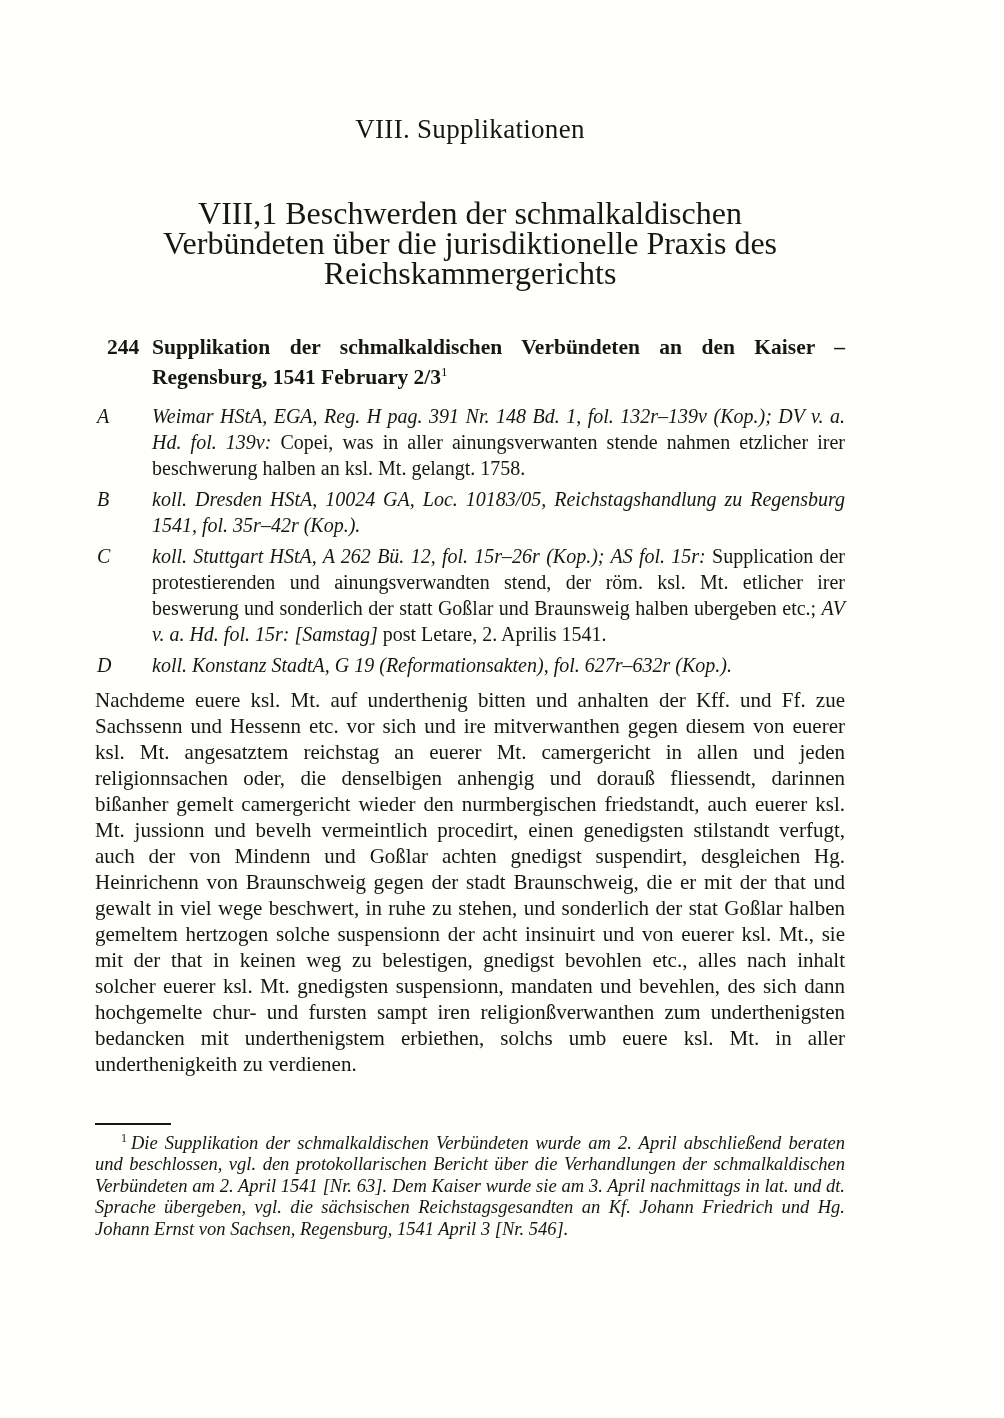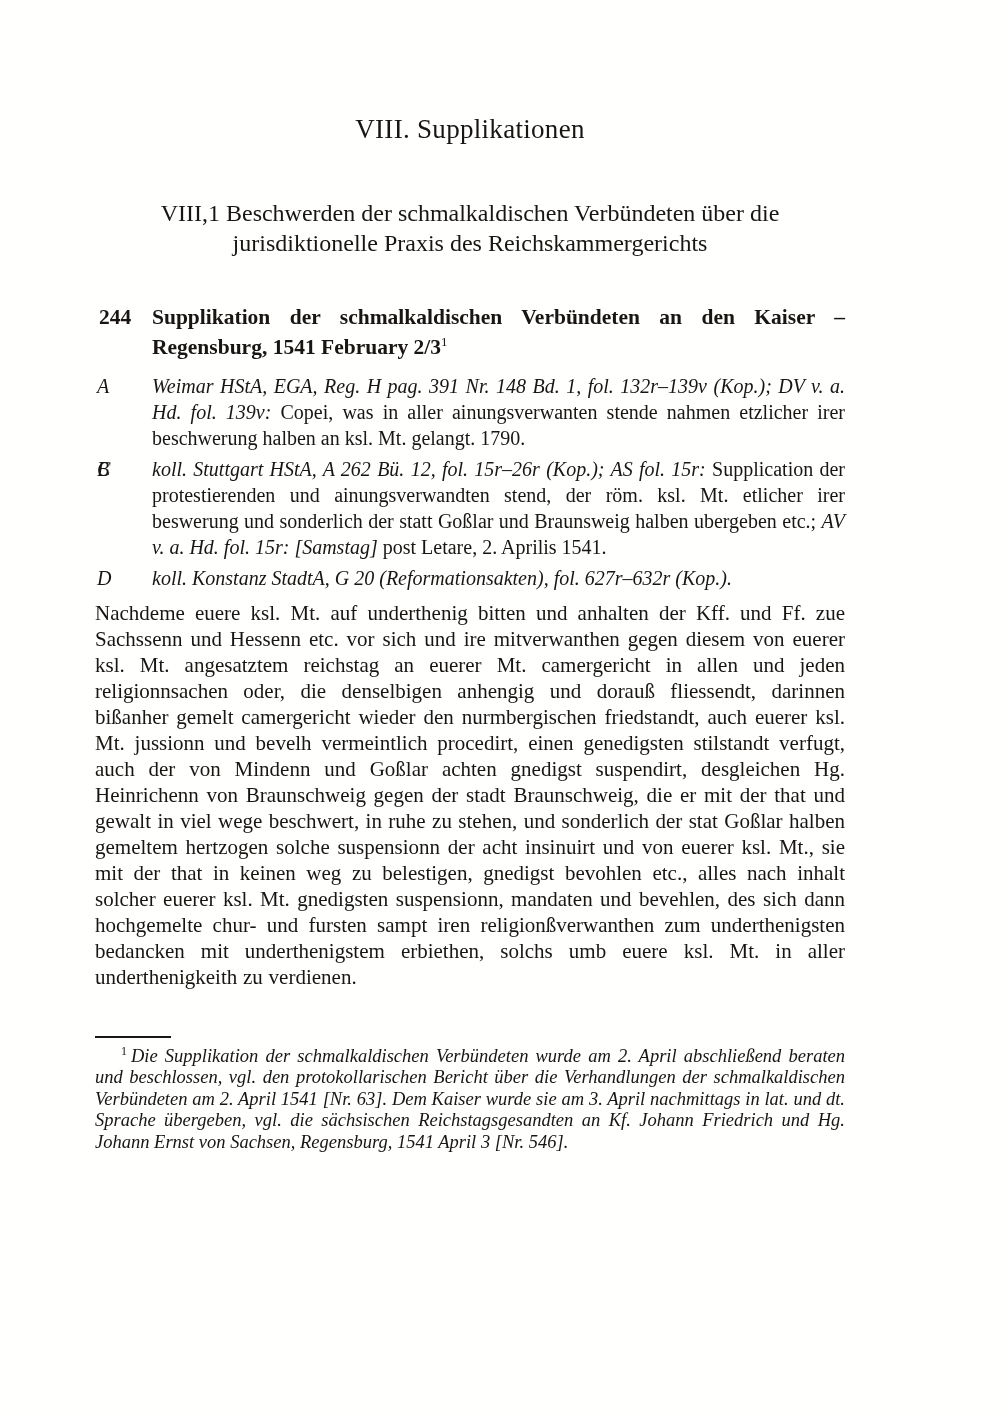--- a/index.html
+++ b/index.html
@@ -21,34 +21,34 @@
   .section-title {
     font-size: 27px;
     line-height: 34px;
     font-weight: normal;
     text-align: center;
     letter-spacing: 0.3px;
   }
   .subsection-title {
     margin: 52px auto 0 auto;
     max-width: 690px;
-    font-size: 24px;
+    font-size: 32px;
     line-height: 30px;
     font-weight: normal;
     text-align: center;
     font-family: Liberation Serif, serif;
   }
   .entry-heading {
     margin-top: 44px;
     position: relative;
     padding-left: 57px;
   }
   .entry-number {
     position: absolute;
-    left: 4px;
+    left: 12px;
     top: 0;
     font-weight: bold;
     font-size: 21.5px;
     line-height: 30px;
   }
   .entry-title {
     display: block;
     font-weight: bold;
     font-size: 21.5px;
     line-height: 30px;
@@ -117,35 +117,36 @@
 
   <div class="entry-heading">
     <span class="entry-number">244</span>
     <span class="entry-title"><span>Supplikation der schmalkaldischen Verbündeten an den Kaiser – Regensburg, 1541 February 2/3</span><sup class="fn-ref">1</sup></span>
   </div>
 
   <div class="sources">
 
     <div class="source">
       <span class="source-label">A</span>
-      <span class="source-text"><span class="it">Weimar HStA, EGA, Reg. H pag. 391 Nr. 148 Bd. 1, fol. 132r–139v (Kop.); DV v. a. Hd. fol. 139v:</span><span class="rm"> Copei, was in aller ainungsverwanten stende nahmen etzlicher irer beschwerung halben an ksl. Mt. gelangt. 1790.</span><span class="it"></span><span class="rm"></span></span>
+      <span class="source-text"><span class="it">Weimar HStA, EGA, Reg. H pag. 391 Nr. 148 Bd. 1, fol. 132r–139v (Kop.); DV v. a. Hd. fol. 139v:</span><span class="rm"> Copei, was in aller ainungsverwanten stende nahmen etzlicher irer beschwerung halben an ksl. Mt. gelangt. 1758.</span><span class="it"></span><span class="rm"></span></span>
     </div>
 
     <div class="source">
       <span class="source-label">B</span>
+      <span class="source-text"><span class="it">koll. Dresden HStA, 10024 GA, Loc. 10183/05, Reichstagshandlung zu Regensburg 1541, fol. 35r–42r (Kop.).</span><span class="rm"></span><span class="it"></span><span class="rm"></span></span>
     </div>
 
     <div class="source">
       <span class="source-label">C</span>
       <span class="source-text"><span class="it">koll. Stuttgart HStA, A 262 Bü. 12, fol. 15r–26r (Kop.); AS fol. 15r:</span><span class="rm"> Supplication der protestierenden und ainungsverwandten stend, der röm. ksl. Mt. etlicher irer beswerung und sonderlich der statt Goßlar und Braunsweig halben ubergeben etc.; </span><span class="it">AV v. a. Hd. fol. 15r: [Samstag]</span><span class="rm"> post Letare, 2. Aprilis 1541.</span></span>
     </div>
 
     <div class="source">
       <span class="source-label">D</span>
-      <span class="source-text"><span class="it">koll. Konstanz StadtA, G 20 (Reformationsakten), fol. 627r–632r (Kop.).</span><span class="rm"></span><span class="it"></span><span class="rm"></span></span>
+      <span class="source-text"><span class="it">koll. Konstanz StadtA, G 19 (Reformationsakten), fol. 627r–632r (Kop.).</span><span class="rm"></span><span class="it"></span><span class="rm"></span></span>
     </div>
 
   </div>
 
   <p class="body-text">Nachdeme euere ksl. Mt. auf underthenig bitten und anhalten der Kff. und Ff. zue Sachssenn und Hessenn etc. vor sich und ire mitverwanthen gegen diesem von euerer ksl. Mt. angesatztem reichstag an euerer Mt. camergericht in allen und jeden religionnsachen oder, die denselbigen anhengig und dorauß fliessendt, darinnen bißanher gemelt camergericht wieder den nurmbergischen friedstandt, auch euerer ksl. Mt. jussionn und bevelh vermeintlich procedirt, einen genedigsten stilstandt verfugt, auch der von Mindenn und Goßlar achten gnedigst suspendirt, desgleichen Hg. Heinrichenn von Braunschweig gegen der stadt Braunschweig, die er mit der that und gewalt in viel wege beschwert, in ruhe zu stehen, und sonderlich der stat Goßlar halben gemeltem hertzogen solche suspensionn der acht insinuirt und von euerer ksl. Mt., sie mit der that in keinen weg zu belestigen, gnedigst bevohlen etc., alles nach inhalt solcher euerer ksl. Mt. gnedigsten suspensionn, mandaten und bevehlen, des sich dann hochgemelte chur- und fursten sampt iren religionßverwanthen zum underthenigsten bedancken mit underthenigstem erbiethen, solchs umb euere ksl. Mt. in aller underthenigkeith zu verdienen.</p>
 
   <div class="footnotes">
     <div class="fn-rule"></div>
     <p class="footnote"><sup class="fn-num">1</sup><span class="it">Die Supplikation der schmalkaldischen Verbündeten wurde am 2. April abschließend beraten und beschlossen, vgl. den protokollarischen Bericht über die Verhandlungen der schmalkaldischen Verbündeten am 2. April 1541 [Nr. 63]. Dem Kaiser wurde sie am 3. April nachmittags in lat. und dt. Sprache übergeben, vgl. die sächsischen Reichstagsgesandten an Kf. Johann Friedrich und Hg. Johann Ernst von Sachsen, Regensburg, 1541 April 3 [Nr. 546].</span></p>
   </div>

